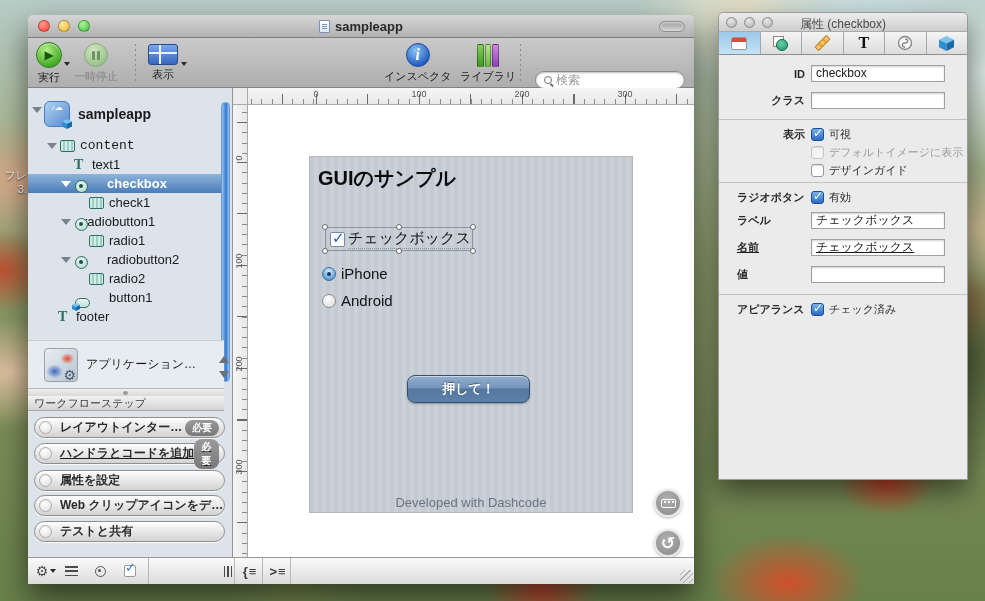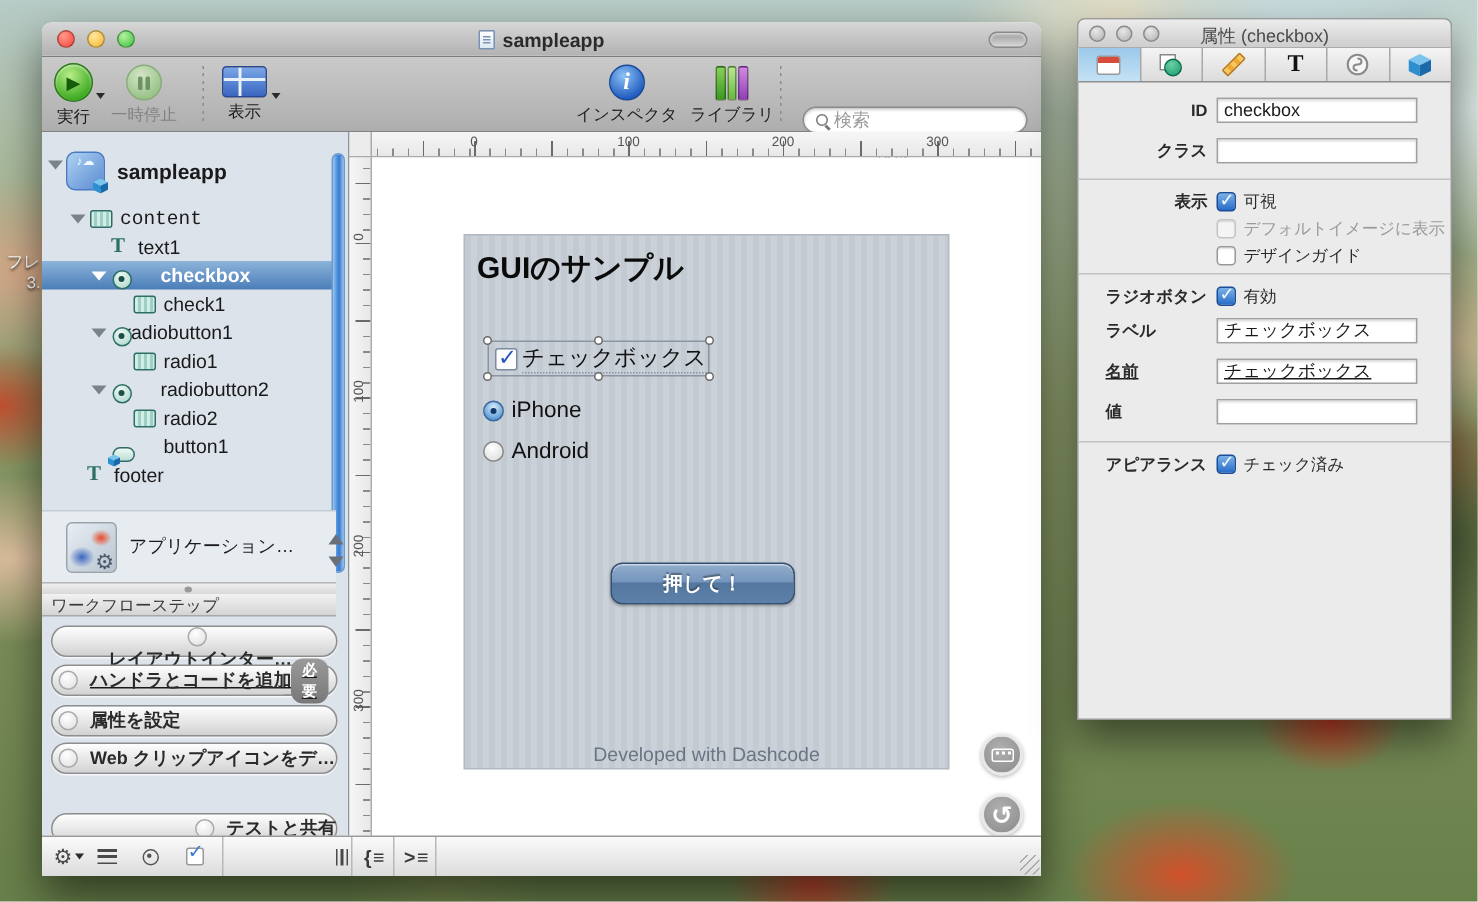--- a/index.html
+++ b/index.html
@@ -399,39 +399,39 @@
     <div class="scroll-arrows">
       <span class="sa up"></span>
       <span class="sa dn"></span>
     </div>
 
     <div class="grip-bar"></div>
     <div class="wf-header">
       <span>ワークフローステップ</span>
     </div>
 
-    <div class="wf-btn" style="top:329px;flex-direction:column;">
+    <div class="wf-btn" style="top:329px;">
       <span class="wf-circle"></span>
       <span class="wf-label">レイアウトインター…</span>
       <span class="wf-badge">必要</span>
     </div>
     <div class="wf-btn" style="top:355px;text-decoration:underline;">
       <span class="wf-circle"></span>
       <span class="wf-label">ハンドラとコードを追加</span>
       <span class="wf-badge">必要</span>
     </div>
     <div class="wf-btn" style="top:382px;">
       <span class="wf-circle"></span>
       <span class="wf-label">属性を設定</span>
     </div>
     <div class="wf-btn" style="top:407px;">
       <span class="wf-circle"></span>
       <span class="wf-label">Web クリップアイコンをデ…</span>
     </div>
-    <div class="wf-btn" style="top:454px;justify-content:flex-end;">
+    <div class="wf-btn" style="top:433px;">
       <span class="wf-circle"></span>
       <span class="wf-label">テストと共有</span>
     </div>
   </div>
 
   <div class="abs corner"></div>
   <div class="abs hruler">
     <div class="hticks-minor"></div>
       <div class="hticks-major"></div>
     <span class="hlab" style="left:56px;">0</span>

